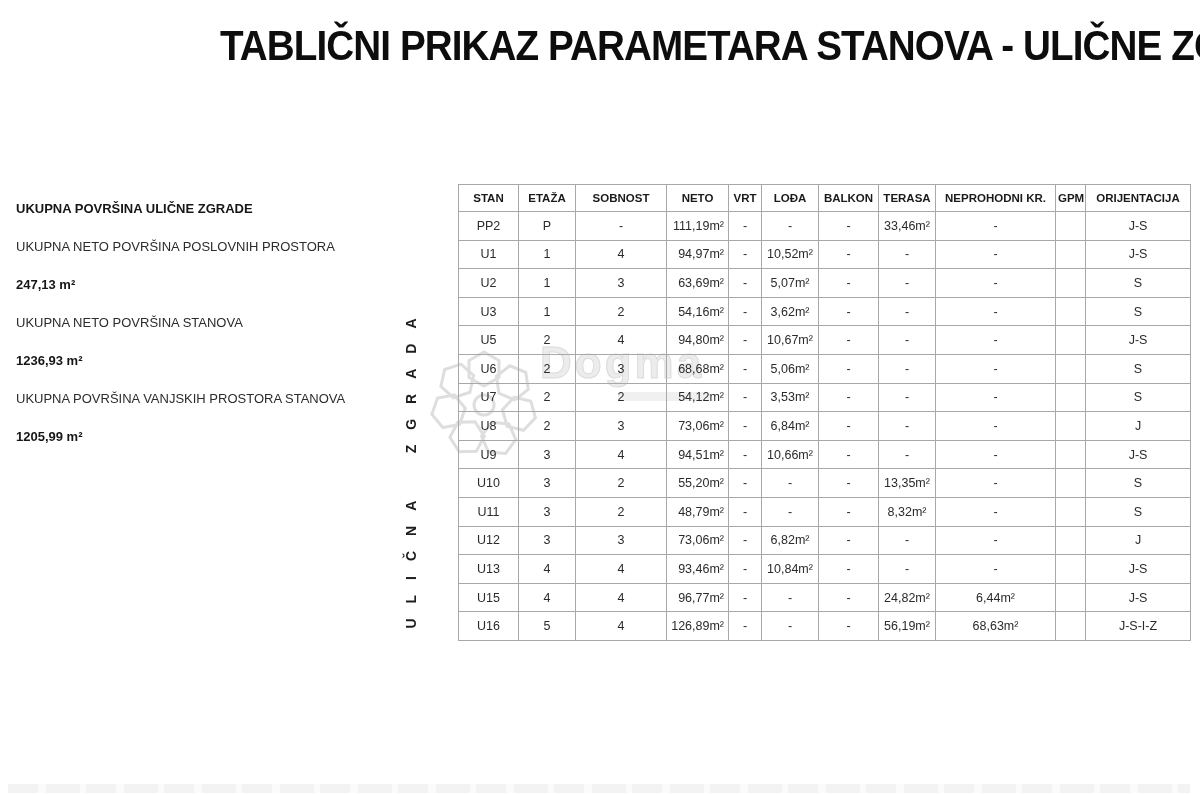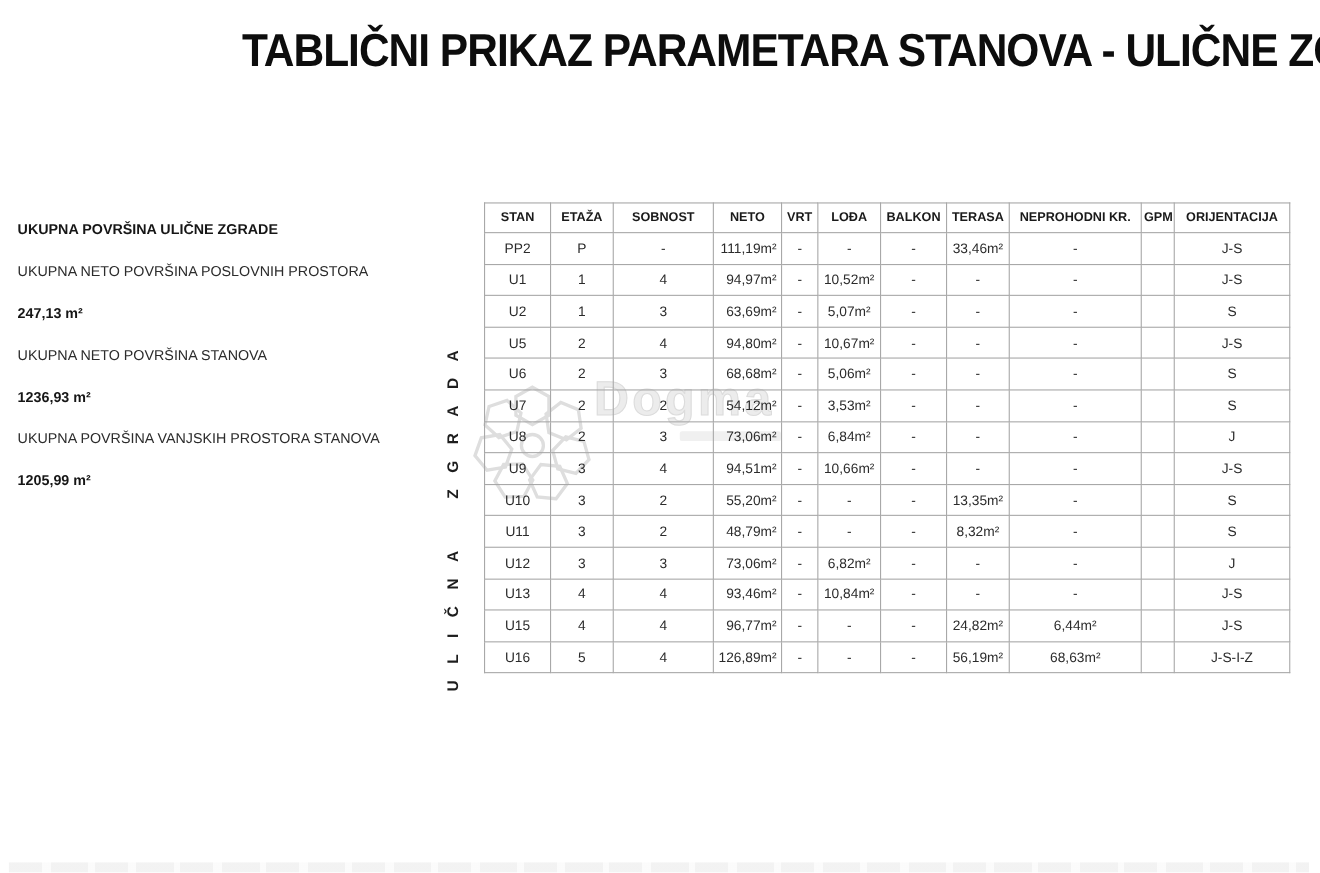--- a/index.html
+++ b/index.html
@@ -40,21 +40,21 @@
     position:absolute; left:112px; top:6px;
     font-size:44px; font-weight:700; letter-spacing:3px;
     color:#ececec; -webkit-text-stroke:1px #dcdcdc;
   }
   .wm-tagline {
     position:absolute; left:190px; top:60px; width:92px; height:9px;
     background:#f0f0f0; border-radius:2px;
   }
 
   
-  .table-wrap { position:absolute; left:440px; top:184px; z-index:1; }
+  .table-wrap { position:absolute; left:458px; top:184px; z-index:1; }
   table {
     border-collapse:collapse; table-layout:fixed; width:732px;
     background:transparent;
   }
   th, td {
     border:1px solid #a8a8a8; overflow:hidden;
     text-align:center; vertical-align:middle; padding:0 2px;
   }
   th { height:27px; font-size:11.5px; font-weight:700; color:#1a1a1a; }
   td { height:28.6px; font-size:12.5px; color:#2b2b2b; }
@@ -176,20 +176,33 @@
             <td>63,69m²</td>
             <td>-</td>
             <td>5,07m²</td>
             <td>-</td>
             <td>-</td>
             <td>-</td>
             <td></td>
             <td>S</td>
           </tr>
 
+          <tr>
+            <td>U3</td>
+            <td>1</td>
+            <td>2</td>
+            <td>54,16m²</td>
+            <td>-</td>
+            <td>3,62m²</td>
+            <td>-</td>
+            <td>-</td>
+            <td>-</td>
+            <td></td>
+            <td>S</td>
+          </tr>
 
 
           <tr>
             <td>U5</td>
             <td>2</td>
             <td>4</td>
             <td>94,80m²</td>
             <td>-</td>
             <td>10,67m²</td>
             <td>-</td>

